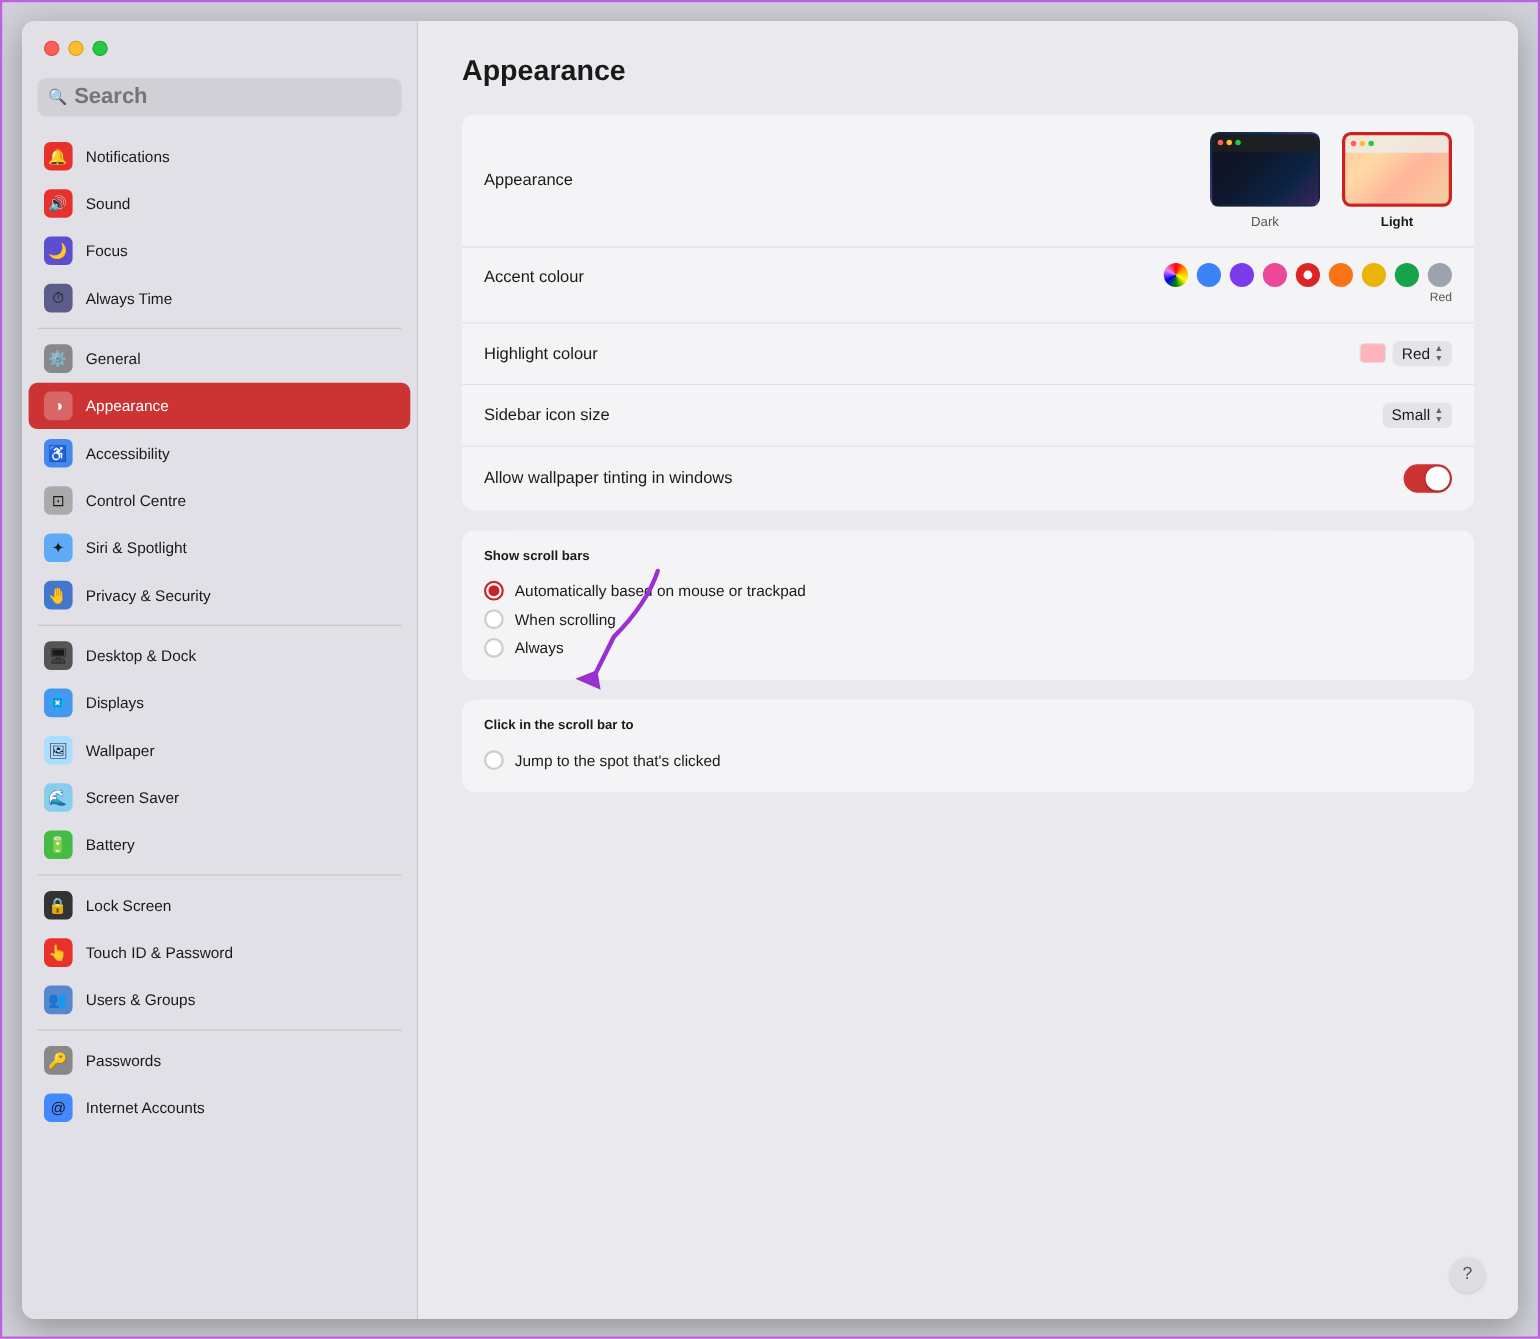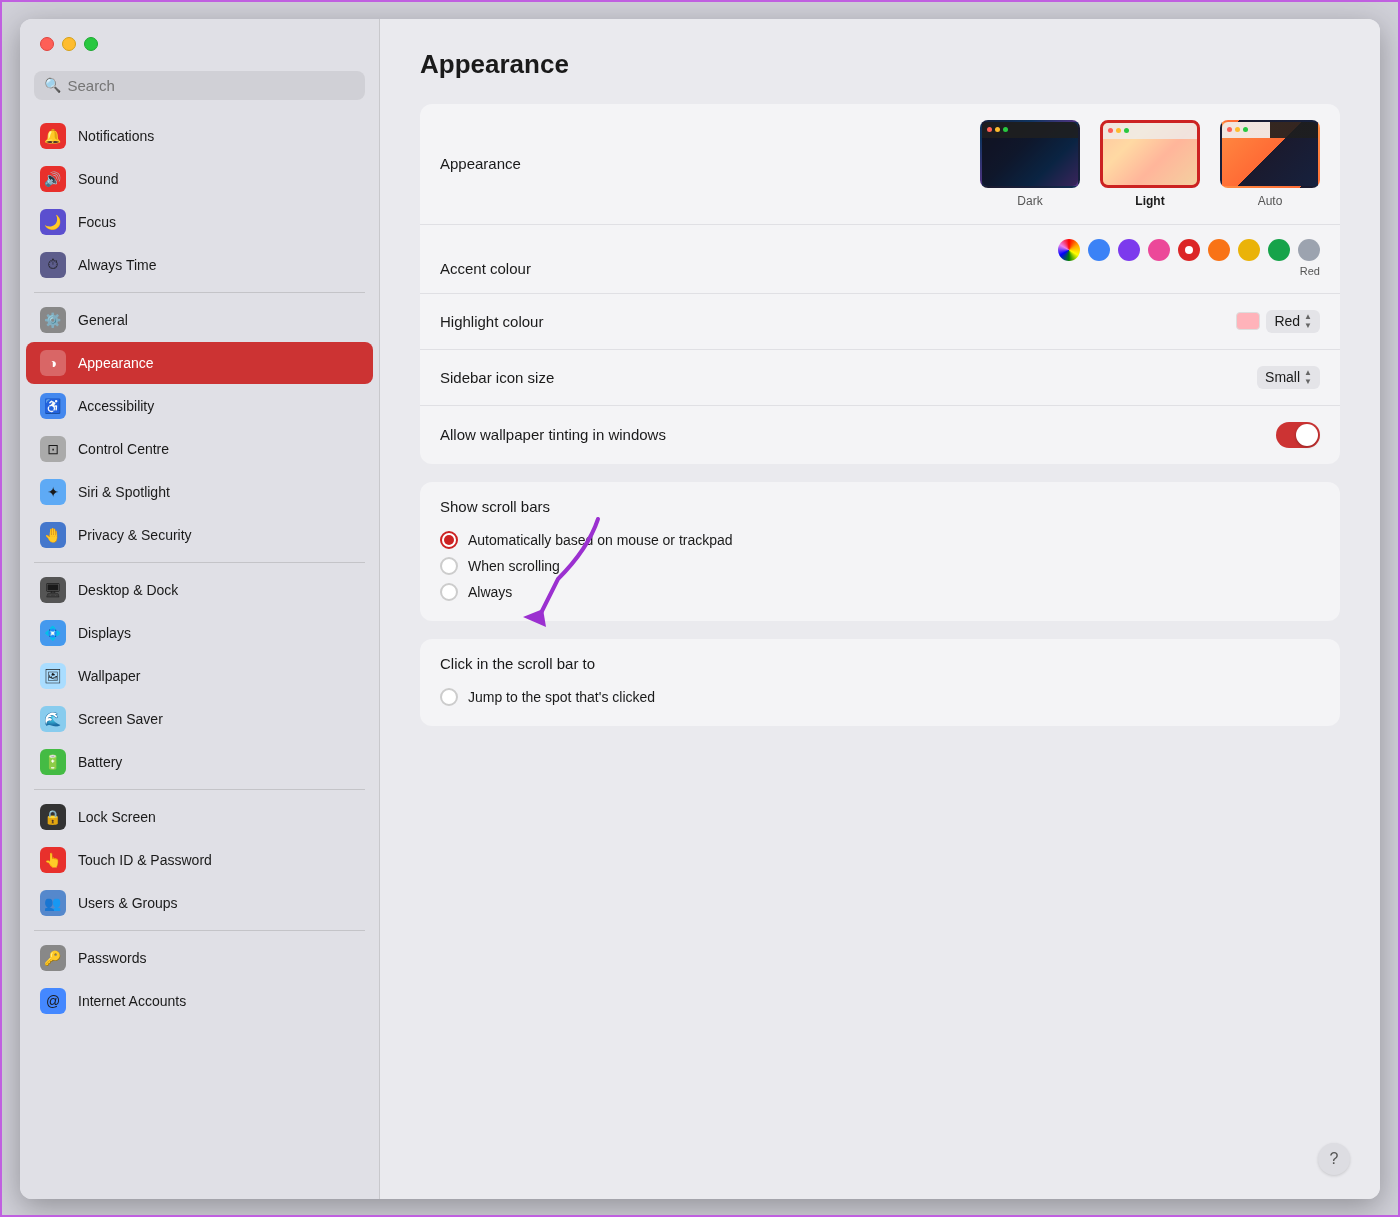--- a/index.html
+++ b/index.html
@@ -59,23 +59,24 @@
       gap: 6px;
     }
     .search-bar .search-icon-svg {
       color: #888;
       font-size: 14px;
     }
     .search-bar input {
       background: transparent;
       border: none;
       outline: none;
-      font-size: 15px;
+      font-size: 20px;
       color: #666;
       width: 100%;
+      font-weight: bold;
     }
 
     .sidebar-item {
       display: flex;
       align-items: center;
       gap: 12px;
       padding: 8px 14px;
       cursor: pointer;
       border-radius: 8px;
       margin: 1px 6px;
@@ -297,22 +298,22 @@
     }
 
     
     .scroll-bars-section {
       background: #f4f4f6;
       border-radius: 12px;
       padding: 16px 20px;
       margin-bottom: 18px;
     }
     .section-title {
-      font-size: 15px;
-      font-weight: 400;
+      font-size: 12px;
+      font-weight: 700;
       color: #1a1a1a;
       margin-bottom: 12px;
     }
     .radio-option {
       display: flex;
       align-items: center;
       gap: 10px;
       padding: 4px 0;
       cursor: pointer;
     }
@@ -508,35 +509,24 @@
               <div class="mock-titlebar light-bar">
                 <span class="mock-dot dot-r"></span>
                 <span class="mock-dot dot-y"></span>
                 <span class="mock-dot dot-g"></span>
               </div>
               <div class="mock-content-light"></div>
             </div>
             <span class="thumb-label selected">Light</span>
           </div>
 
-          <div class="appearance-option">
-            <div class="appearance-thumb appearance-thumb-auto">
-              <div class="mock-titlebar light-bar" style="background: linear-gradient(to right, rgba(240,240,240,0.9) 50%, rgba(30,30,30,0.9) 50%)">
-                <span class="mock-dot dot-r"></span>
-                <span class="mock-dot dot-y"></span>
-                <span class="mock-dot dot-g"></span>
-              </div>
-              <div style="height: calc(100% - 16px);"></div>
-            </div>
-            <span class="thumb-label">Auto</span>
-          </div>
         </div>
       </div>
 
-      <div class="settings-row" style="align-items: flex-end; padding-top: 14px;">
+      <div class="settings-row" style="align-items: flex-start; padding-top: 14px;">
         <span class="settings-row-label" style="padding-top: 4px;">Accent colour</span>
         <div class="accent-colors">
           <div class="accent-row" id="accent-dots-container">
 
           <div class="accent-dot" style="background: conic-gradient(red, orange, yellow, green, blue, violet, red);"></div>
               <div class="accent-dot" style="background: rgb(59, 130, 246);"></div>
               <div class="accent-dot" style="background: rgb(124, 58, 237);"></div>
               <div class="accent-dot" style="background: rgb(236, 72, 153);"></div>
               <div class="accent-dot selected" style="background: rgb(220, 38, 38);"></div>
               <div class="accent-dot" style="background: rgb(249, 115, 22);"></div>

